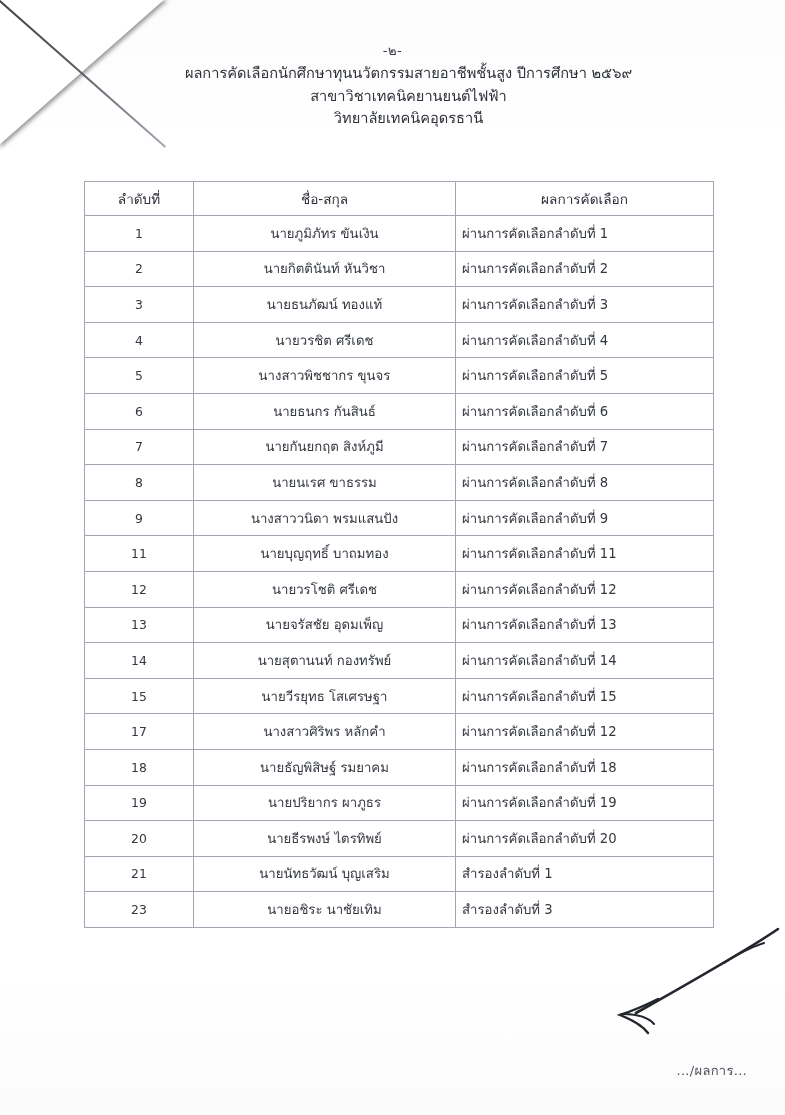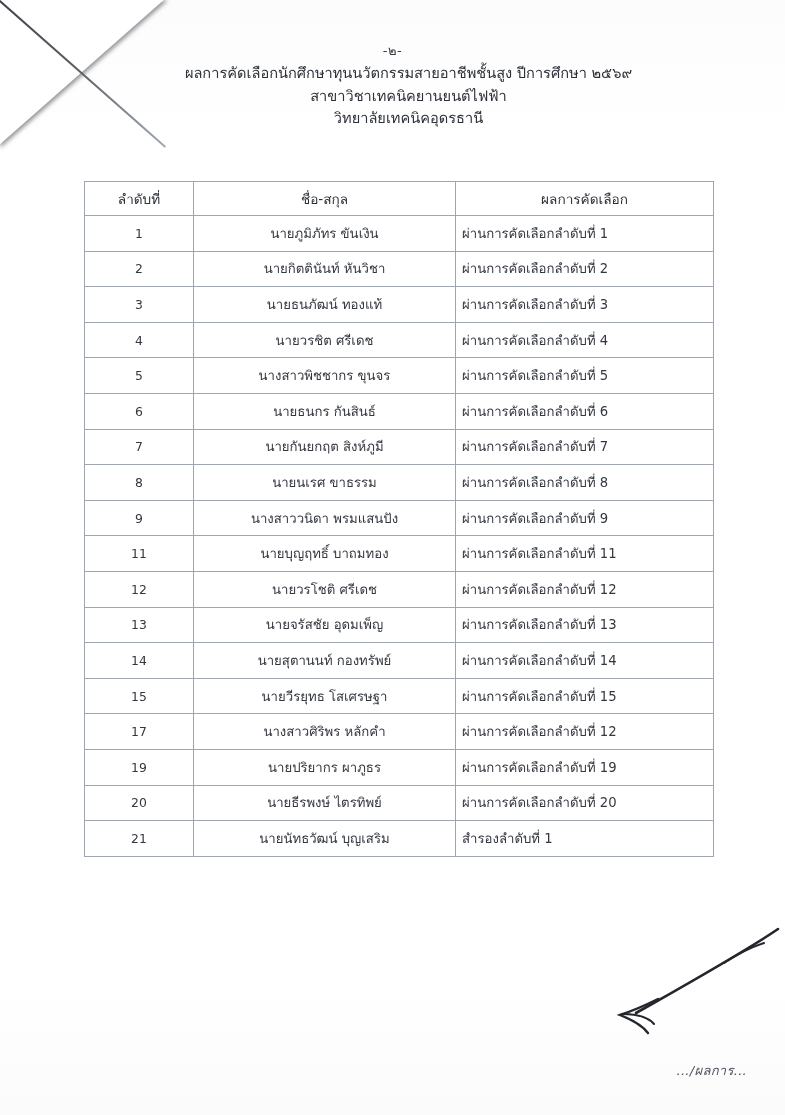--- a/index.html
+++ b/index.html
@@ -122,21 +122,20 @@
   }
 
   
   .footer-note {
     position: absolute;
     right: 38px;
     top: 1060px;
     font-size: 13px;
     color: #4d525c;
     letter-spacing: .3px;
-    font-style: italic;
   }
 </style>
 </head>
 <body>
 
 <div class="page">
 
   <div class="corner-fold">
     <div class="shadow-edge"></div>
     <div class="dark-line"></div>
@@ -233,33 +232,43 @@
           <td class="cell-index">15</td>
           <td class="cell-name">นายวีรยุทธ โสเศรษฐา</td>
           <td class="cell-result">ผ่านการคัดเลือกลำดับที่ 15</td>
         </tr>
         <tr>
           <td class="cell-index">17</td>
           <td class="cell-name">นางสาวศิริพร หลักคำ</td>
           <td class="cell-result">ผ่านการคัดเลือกลำดับที่ 12</td>
         </tr>
         <tr>
+          <td class="cell-index">18</td>
+          <td class="cell-name">นายธัญพิสิษฐ์ รมยาคม</td>
+          <td class="cell-result">ผ่านการคัดเลือกลำดับที่ 18</td>
+        </tr>
+        <tr>
           <td class="cell-index">19</td>
           <td class="cell-name">นายปริยากร ผาภูธร</td>
           <td class="cell-result">ผ่านการคัดเลือกลำดับที่ 19</td>
         </tr>
         <tr>
           <td class="cell-index">20</td>
           <td class="cell-name">นายธีรพงษ์ ไตรทิพย์</td>
           <td class="cell-result">ผ่านการคัดเลือกลำดับที่ 20</td>
         </tr>
         <tr>
           <td class="cell-index">21</td>
           <td class="cell-name">นายนัทธวัฒน์ บุญเสริม</td>
           <td class="cell-result">สำรองลำดับที่ 1</td>
+        </tr>
+        <tr>
+          <td class="cell-index">23</td>
+          <td class="cell-name">นายอชิระ นาชัยเทิม</td>
+          <td class="cell-result">สำรองลำดับที่ 3</td>
         </tr>
       </tbody>
   </table>
 
   <div class="signature">
     <svg width="190" height="120" viewBox="0 0 190 120" fill="none" xmlns="http://www.w3.org/2000/svg">
       <path d="M182 8 C150 30, 100 58, 40 92" stroke="#23262d" stroke-width="2.6" stroke-linecap="round" fill="none"></path>
       <path d="M168 22 C150 28, 140 34, 128 42" stroke="#23262d" stroke-width="2.1" stroke-linecap="round" fill="none"></path>
       <path d="M62 78 C50 84, 36 90, 24 94 C34 98, 46 104, 52 112" stroke="#23262d" stroke-width="2.4" stroke-linecap="round" fill="none"></path>
       <path d="M26 93 C40 93, 52 96, 58 103" stroke="#23262d" stroke-width="2.0" stroke-linecap="round" fill="none"></path>

